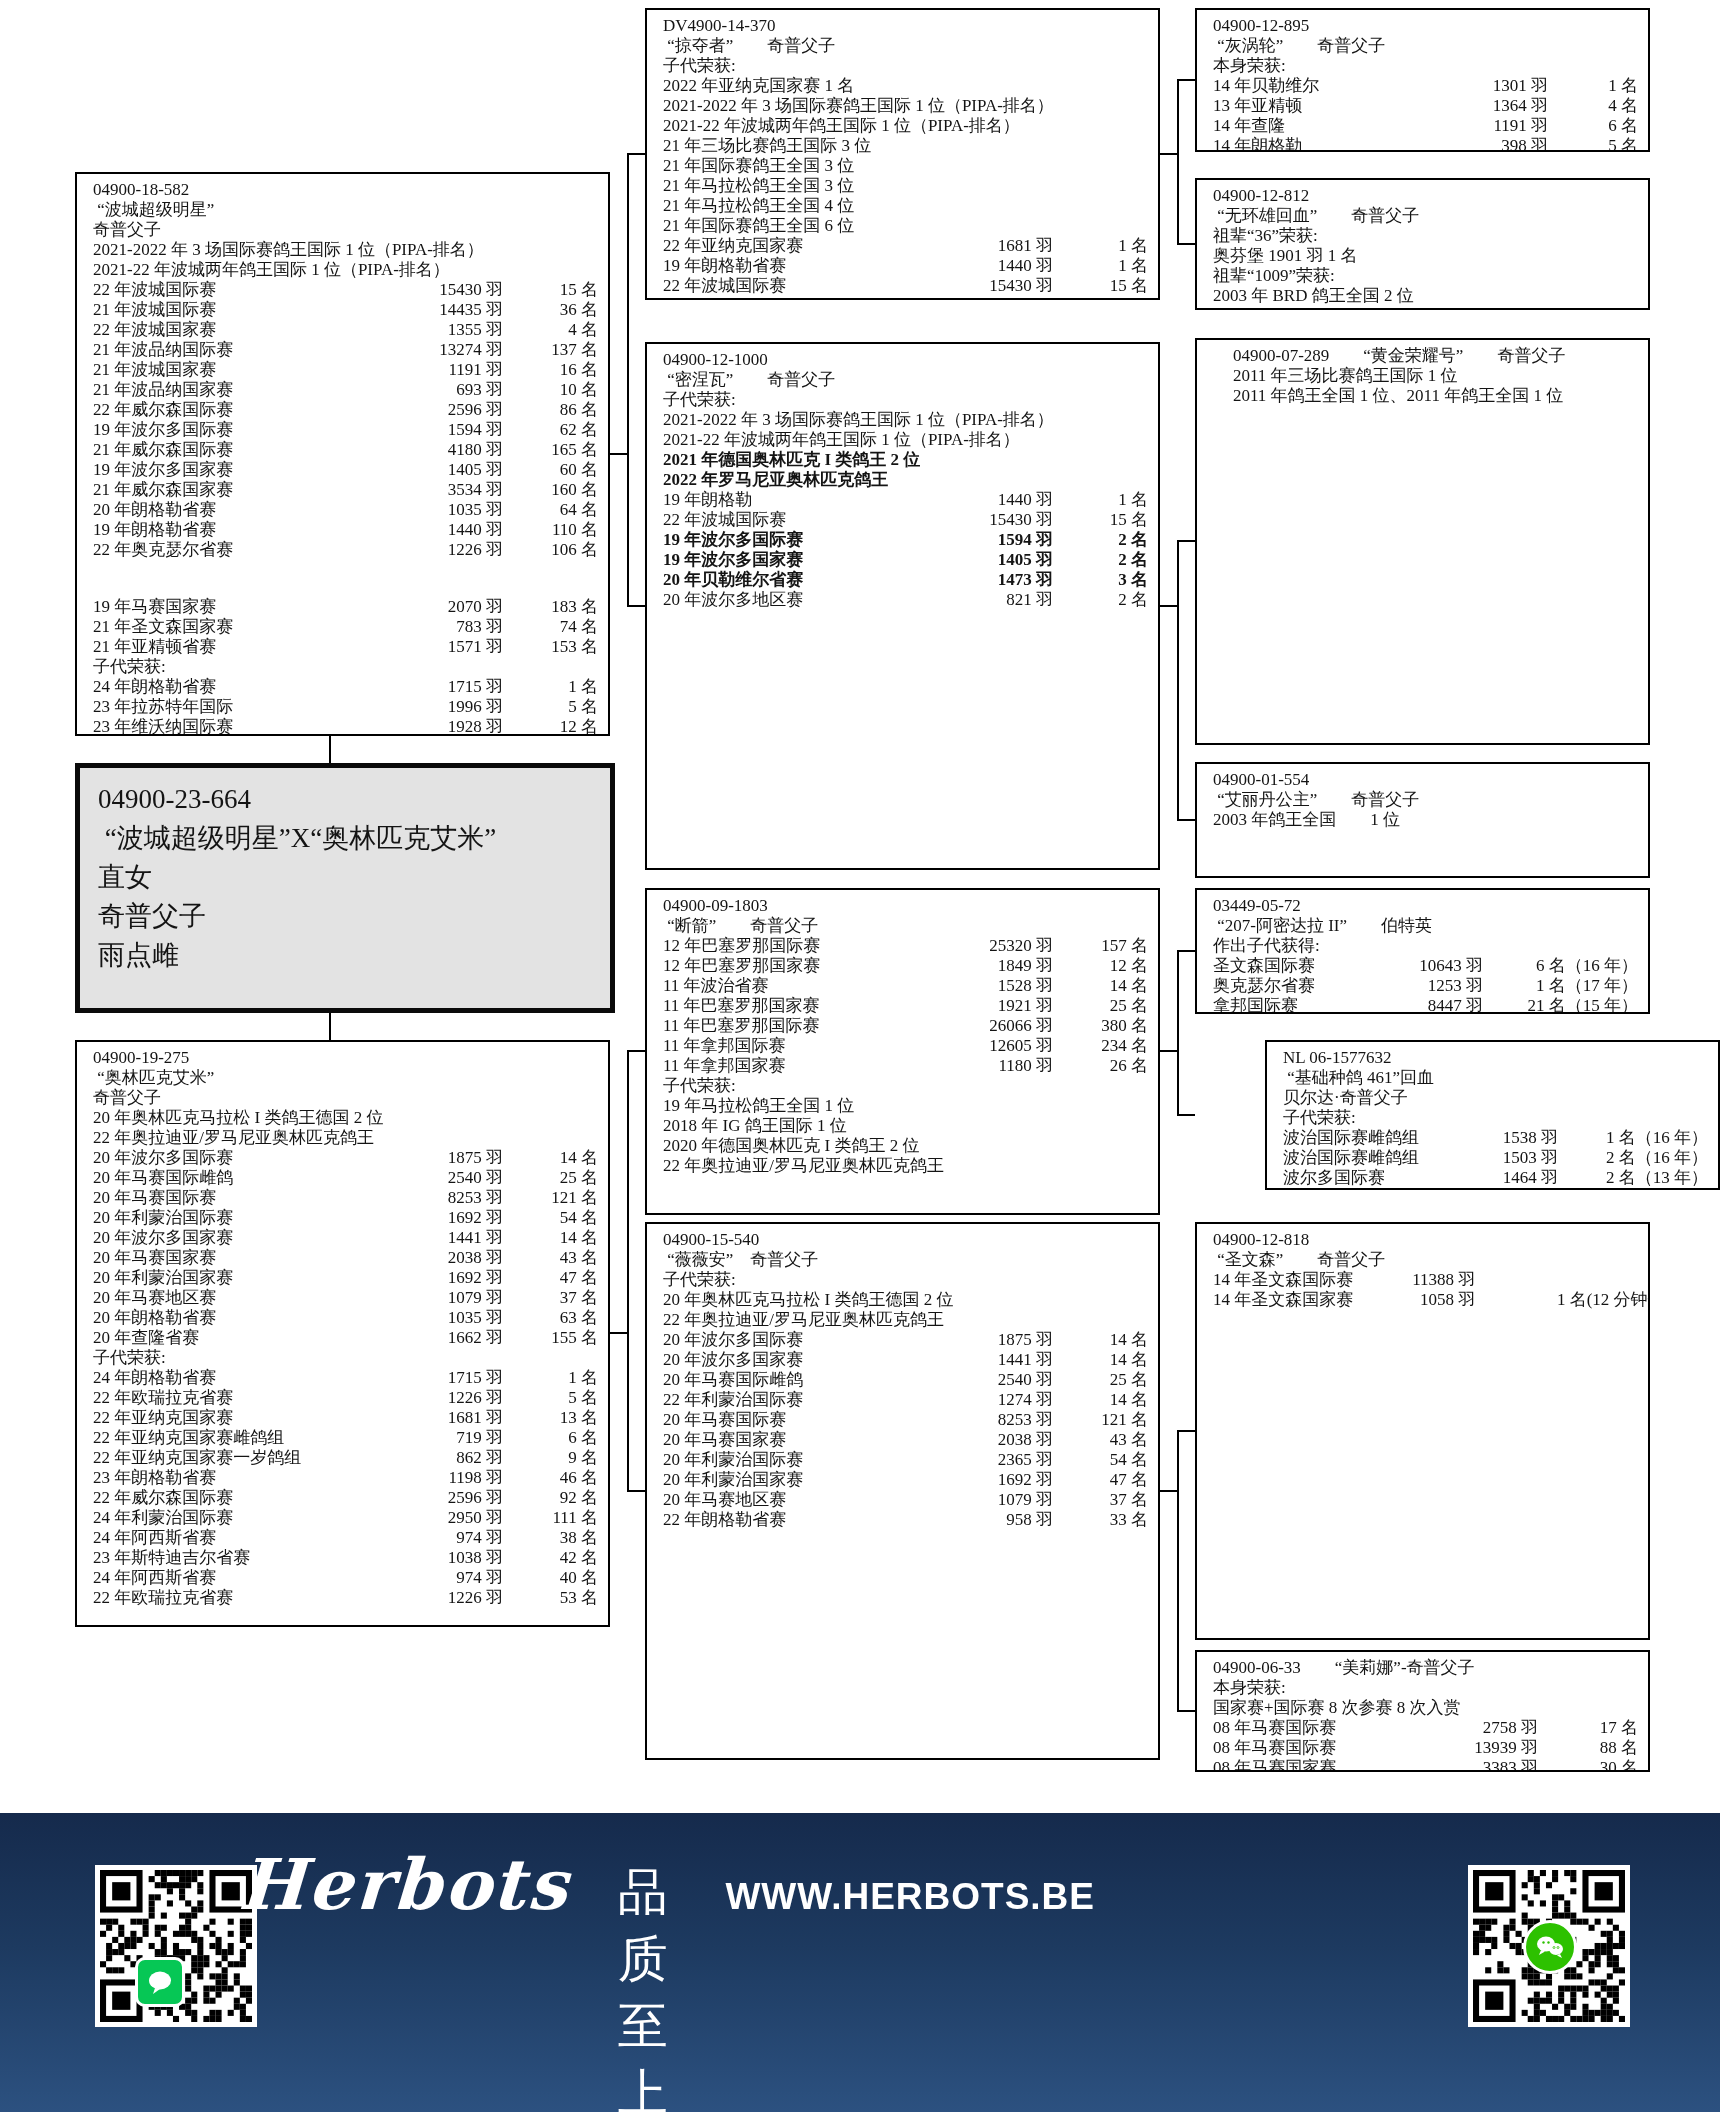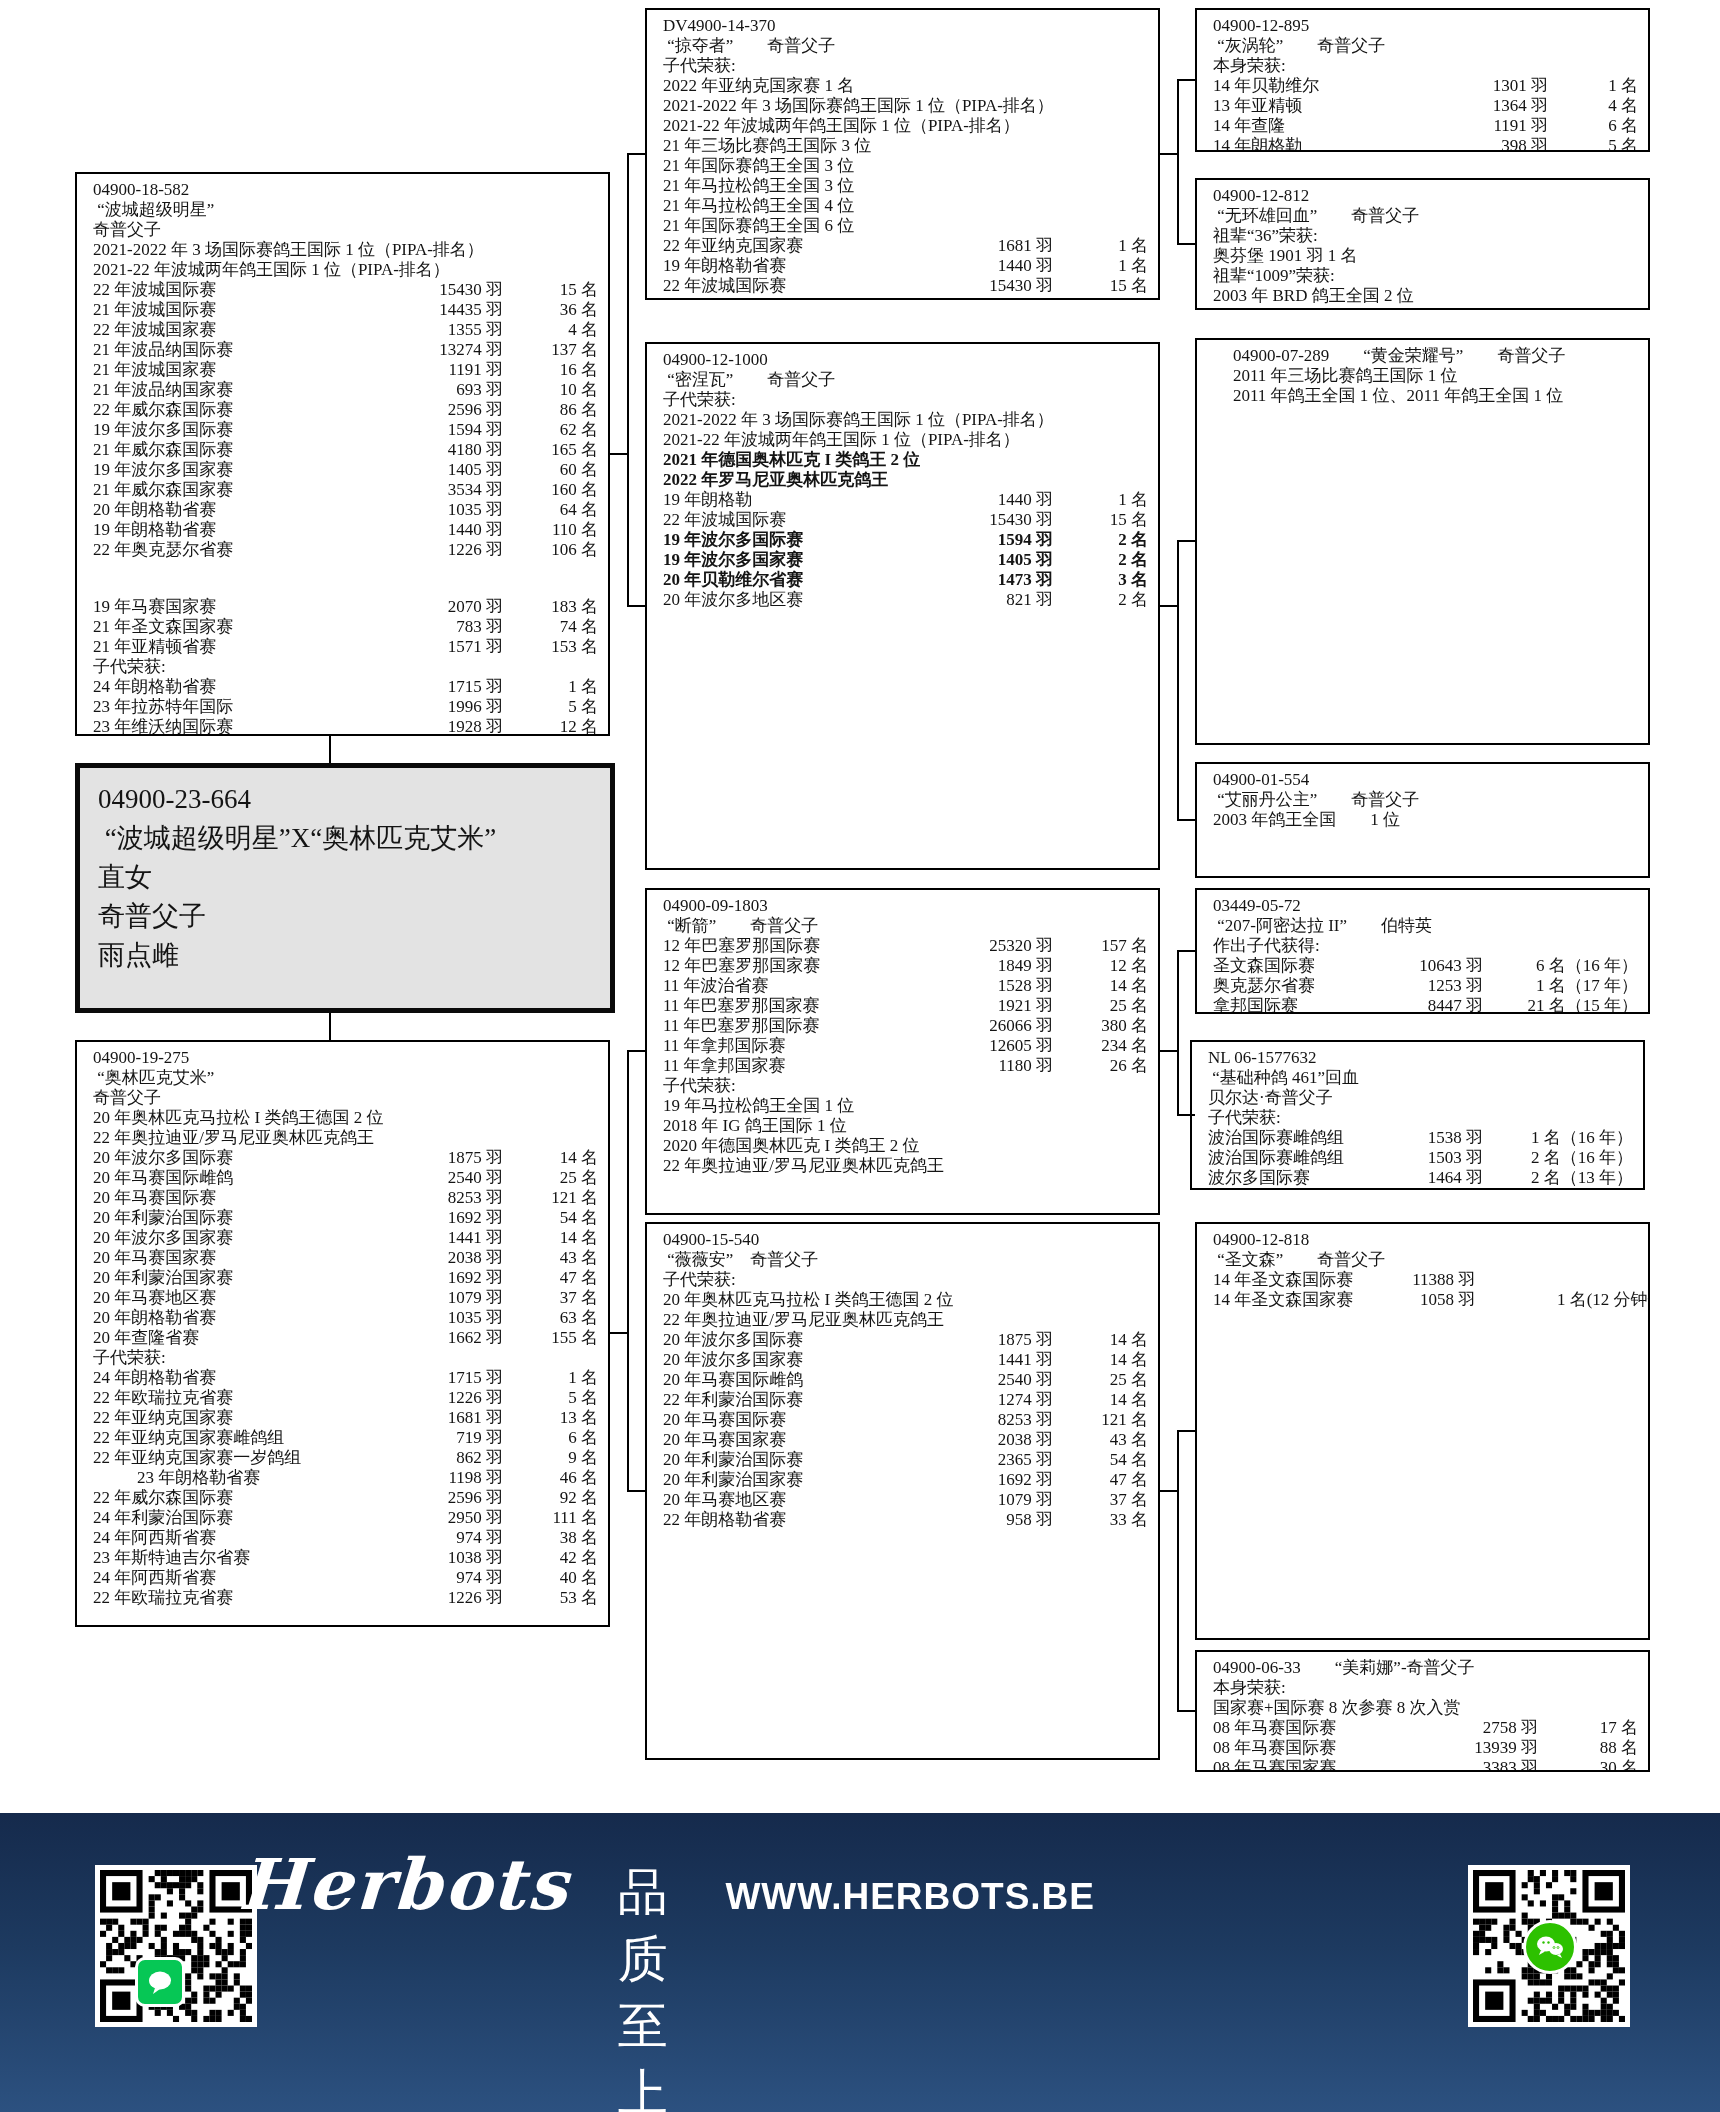--- a/index.html
+++ b/index.html
@@ -232,21 +232,21 @@
         <div class="row" style="grid-template-columns: 1fr 120px 95px;">
           <span class="lbl">22 年亚纳克国家赛雌鸽组</span>
           <span class="cnt">719 羽</span>
           <span class="rnk">6 名</span>
         </div>
         <div class="row" style="grid-template-columns: 1fr 120px 95px;">
           <span class="lbl">22 年亚纳克国家赛一岁鸽组</span>
           <span class="cnt">862 羽</span>
           <span class="rnk">9 名</span>
         </div>
-        <div class="row" style="grid-template-columns: 1fr 120px 95px; margin-left: 44px;">
+        <div class="row" style="grid-template-columns: 1fr 120px 95px;">
           <span class="lbl">23 年朗格勒省赛</span>
           <span class="cnt">1198 羽</span>
           <span class="rnk">46 名</span>
         </div>
         <div class="row" style="grid-template-columns: 1fr 120px 95px;">
           <span class="lbl">22 年威尔森国际赛</span>
           <span class="cnt">2596 羽</span>
           <span class="rnk">92 名</span>
         </div>
         <div class="row" style="grid-template-columns: 1fr 120px 95px;">
@@ -499,21 +499,21 @@
           <span class="lbl">奥克瑟尔省赛</span>
           <span class="cnt">1253 羽</span>
           <span class="rnk">1 名（17 年）</span>
         </div>
         <div class="row" style="grid-template-columns: 1fr 110px 155px;">
           <span class="lbl">拿邦国际赛</span>
           <span class="cnt">8447 羽</span>
           <span class="rnk">21 名（15 年）</span>
         </div>
       </div>
-      <div class="pbox" style="left: 1190px; top: 1040px; width: 455px; height: 150px;">
+      <div class="pbox" style="left: 1265px; top: 1040px; width: 455px; height: 150px;">
         <div class="line">NL 06-1577632</div>
         <div class="line"> “基础种鸽 461”回血</div>
         <div class="line">贝尔达·奇普父子</div>
         <div class="line">子代荣获:</div>
         <div class="row" style="grid-template-columns: 1fr 108px 150px;">
           <span class="lbl">波治国际赛雌鸽组</span>
           <span class="cnt">1538 羽</span>
           <span class="rnk">1 名（16 年）</span>
         </div>
         <div class="row" style="grid-template-columns: 1fr 108px 150px;">

